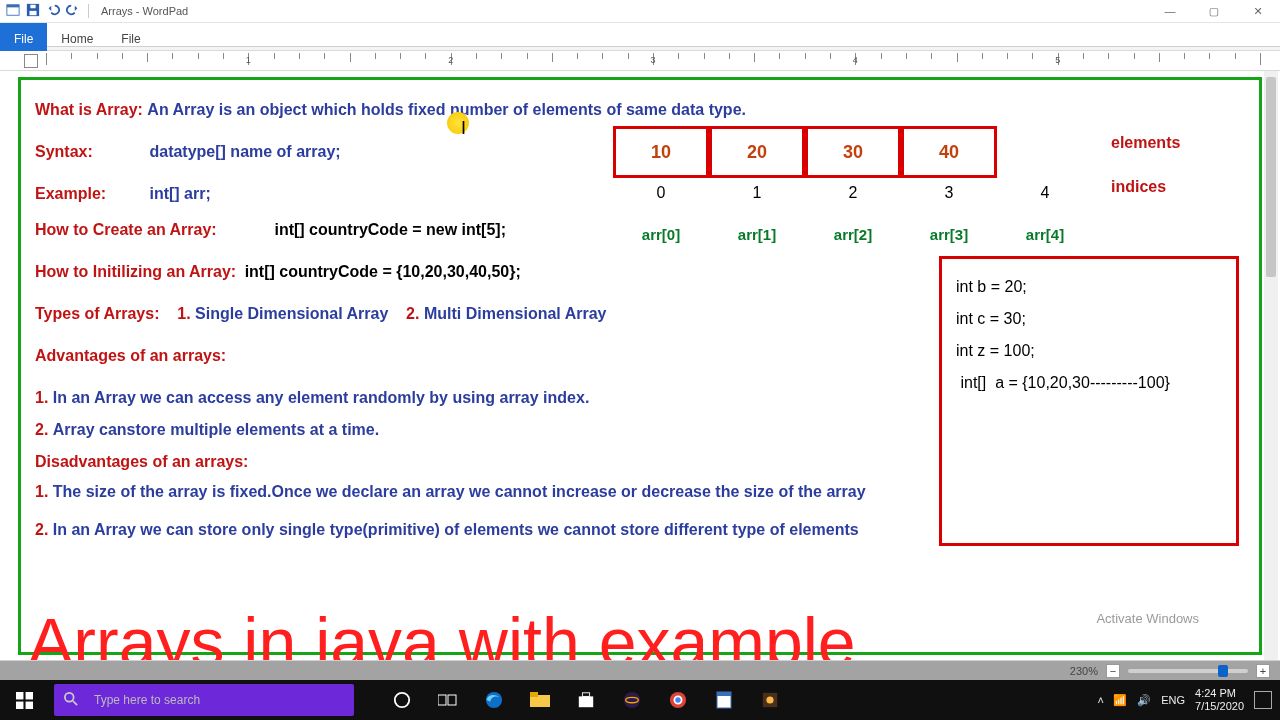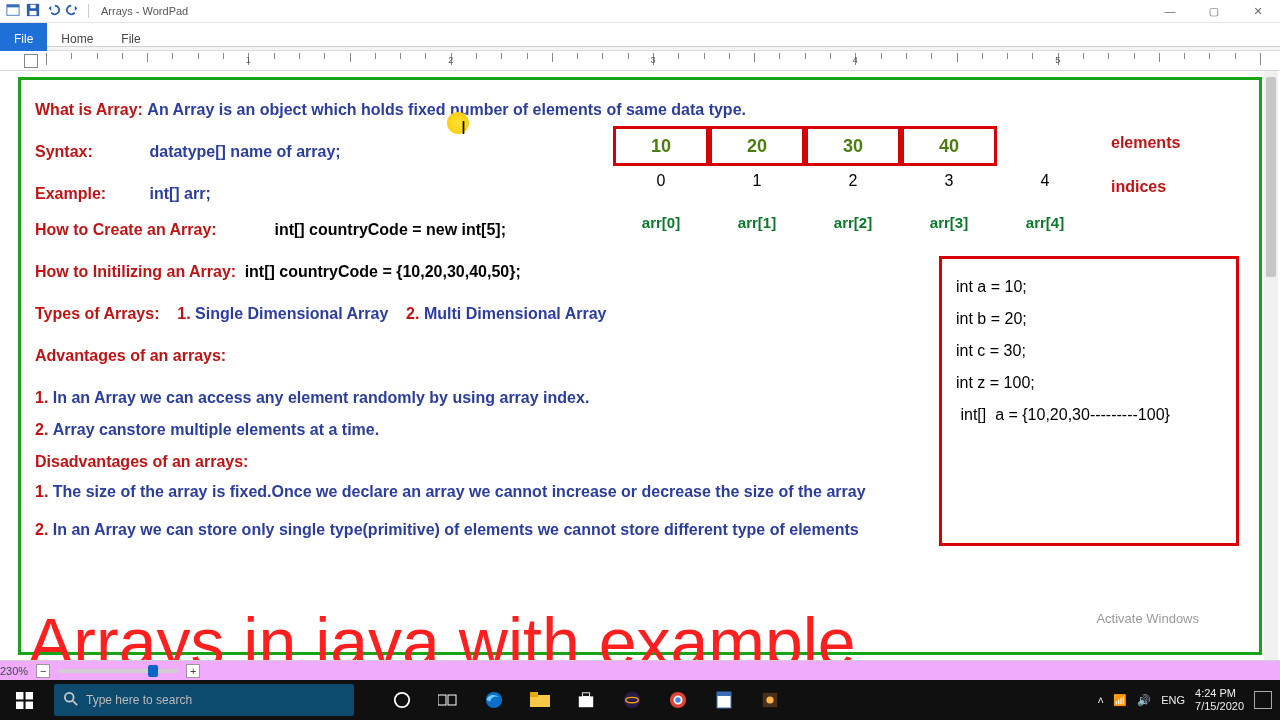--- a/index.html
+++ b/index.html
@@ -35,49 +35,49 @@
 .vscroll { position: absolute; right: 2px; top: 0; width: 14px; height: 100%; background: #f0f0f0; }
 .vscroll .thumb { position: absolute; left: 2px; right: 2px; top: 6px; height: 200px; background: #c6c6c6; border-radius: 2px; }
 
 .doc-line { font-size: 16px; line-height: 1.5; margin: 6px 0; }
 .lbl { color: #c01414; font-weight: bold; }
 .txt-blue { color: #2b3d9e; font-weight: bold; }
 
 
 .array-area { position: absolute; left: 592px; top: 46px; width: 620px; }
 .array-row { display: flex; }
-.cell { width: 96px; height: 40px; border: 3px solid #d80000; display: flex; align-items: center; justify-content: center; font-size: 18px; font-weight: bold; color: #4d7c0f; }
+.cell { width: 96px; height: 52px; border: 3px solid #d80000; display: flex; align-items: center; justify-content: center; font-size: 18px; font-weight: bold; color: #c2410c; }
 .idx-row, .ref-row { display: flex; }
 .idx, .ref { width: 96px; text-align: center; font-size: 16px; }
 .idx { color: #000; margin-top: 6px; }
 .ref { color: #0a7a2a; font-weight: bold; margin-top: 24px; font-size: 15px; }
 .side-label { position: absolute; left: 498px; font-size: 16px; color: #c01414; font-weight: bold; }
 
 .code-box { position: absolute; right: 20px; top: 176px; width: 300px; height: 290px; border: 3px solid #d80000; padding: 12px 14px; font-size: 16px; line-height: 2.0; color: #000; font-family: "Times New Roman", serif; background: #fff; }
 .code-box div { white-space: pre; }
 
 .highlight-dot { position: absolute; left: 426px; top: 32px; width: 22px; height: 22px; border-radius: 50%; background: radial-gradient(circle,#ffe23a,#f7c600); }
 .ibeam { position: absolute; left: 440px; top: 38px; color: #000; font-size: 18px; }
 
 .watermark { position: absolute; right: 60px; bottom: 26px; color: #9a9a9a; font-size: 13px; }
 
 
 .big-caption { position: absolute; left: 0; bottom: 44px; width: 100%; text-align: left; padding-left: 28px; font-family: Arial, sans-serif; font-size: 68px; font-weight: 400; color: #ff1f1f; letter-spacing: 0; line-height: 1; pointer-events: none; white-space: nowrap; }
 
 
-.statusbar { position: absolute; left: 0; right: 0; bottom: 40px; height: 20px; background: #f0abfc; border-top: 1px solid #d0d0d0; display: flex; align-items: center; justify-content: flex-start; font-size: 11px; color: #444; padding-right: 10px; gap: 8px; }
+.statusbar { position: absolute; left: 0; right: 0; bottom: 40px; height: 20px; background: #a3a3a3; border-top: 1px solid #d0d0d0; display: flex; align-items: center; justify-content: flex-end; font-size: 11px; color: #444; padding-right: 10px; gap: 8px; }
 .statusbar .zoom-track { width: 120px; height: 4px; background: #cfcfcf; position: relative; border-radius: 2px; }
 .statusbar .zoom-thumb { position: absolute; left: 90px; top: -4px; width: 10px; height: 12px; background: #0a63c9; border-radius: 2px; }
 .statusbar .pm { width: 14px; height: 14px; border: 1px solid #999; display: flex; align-items: center; justify-content: center; font-size: 11px; background: #fff; }
 
 
 .taskbar { position: absolute; left: 0; right: 0; bottom: 0; height: 40px; background: #101010; display: flex; align-items: center; color: #fff; font-size: 12px; }
 .taskbar .start { width: 48px; height: 40px; display: flex; align-items: center; justify-content: center; }
 .taskbar .start svg { width: 17px; height: 17px; }
-.taskbar .search { display: flex; align-items: center; background: #0c4a6e; height: 32px; width: 300px; border-radius: 2px; margin: 0 6px; padding: 4px 10px; color: #bbb; gap: 8px; }
+.taskbar .search { display: flex; align-items: center; background: #6d28d9; height: 32px; width: 300px; border-radius: 2px; margin: 0 6px; padding: 4px 10px; color: #bbb; gap: 16px; }
 .taskbar .tb-icons { display: flex; align-items: center; gap: 2px; margin-left: 20px; }
 .taskbar .tb-icons .ic { width: 44px; height: 40px; display: flex; align-items: center; justify-content: center; }
 .taskbar .tray { margin-left: auto; display: flex; align-items: center; gap: 10px; padding-right: 8px; font-size: 11px; color: #eee; }
 .taskbar .tray .clock { line-height: 1.15; }
 .taskbar .tray .notif { width: 18px; height: 18px; border: 1px solid #aaa; }
 
 </style>
 </head>
 <body>
 
@@ -256,21 +256,20 @@
       <div class="ref-row">
         <div class="ref">arr[0]</div>
         <div class="ref">arr[1]</div>
         <div class="ref">arr[2]</div>
         <div class="ref">arr[3]</div>
         <div class="ref">arr[4]</div>
       </div>
     </div>
 
     <div class="code-box">
-      <div>int a = 10;</div>
       <div>int b = 20;</div>
       <div>int c = 30;</div>
       <div></div>
       <div>int z = 100;</div>
       <div> int[]  a = {10,20,30---------100}</div>
     </div>
 
     <div class="watermark">Activate Windows</div>
   </div>
 

